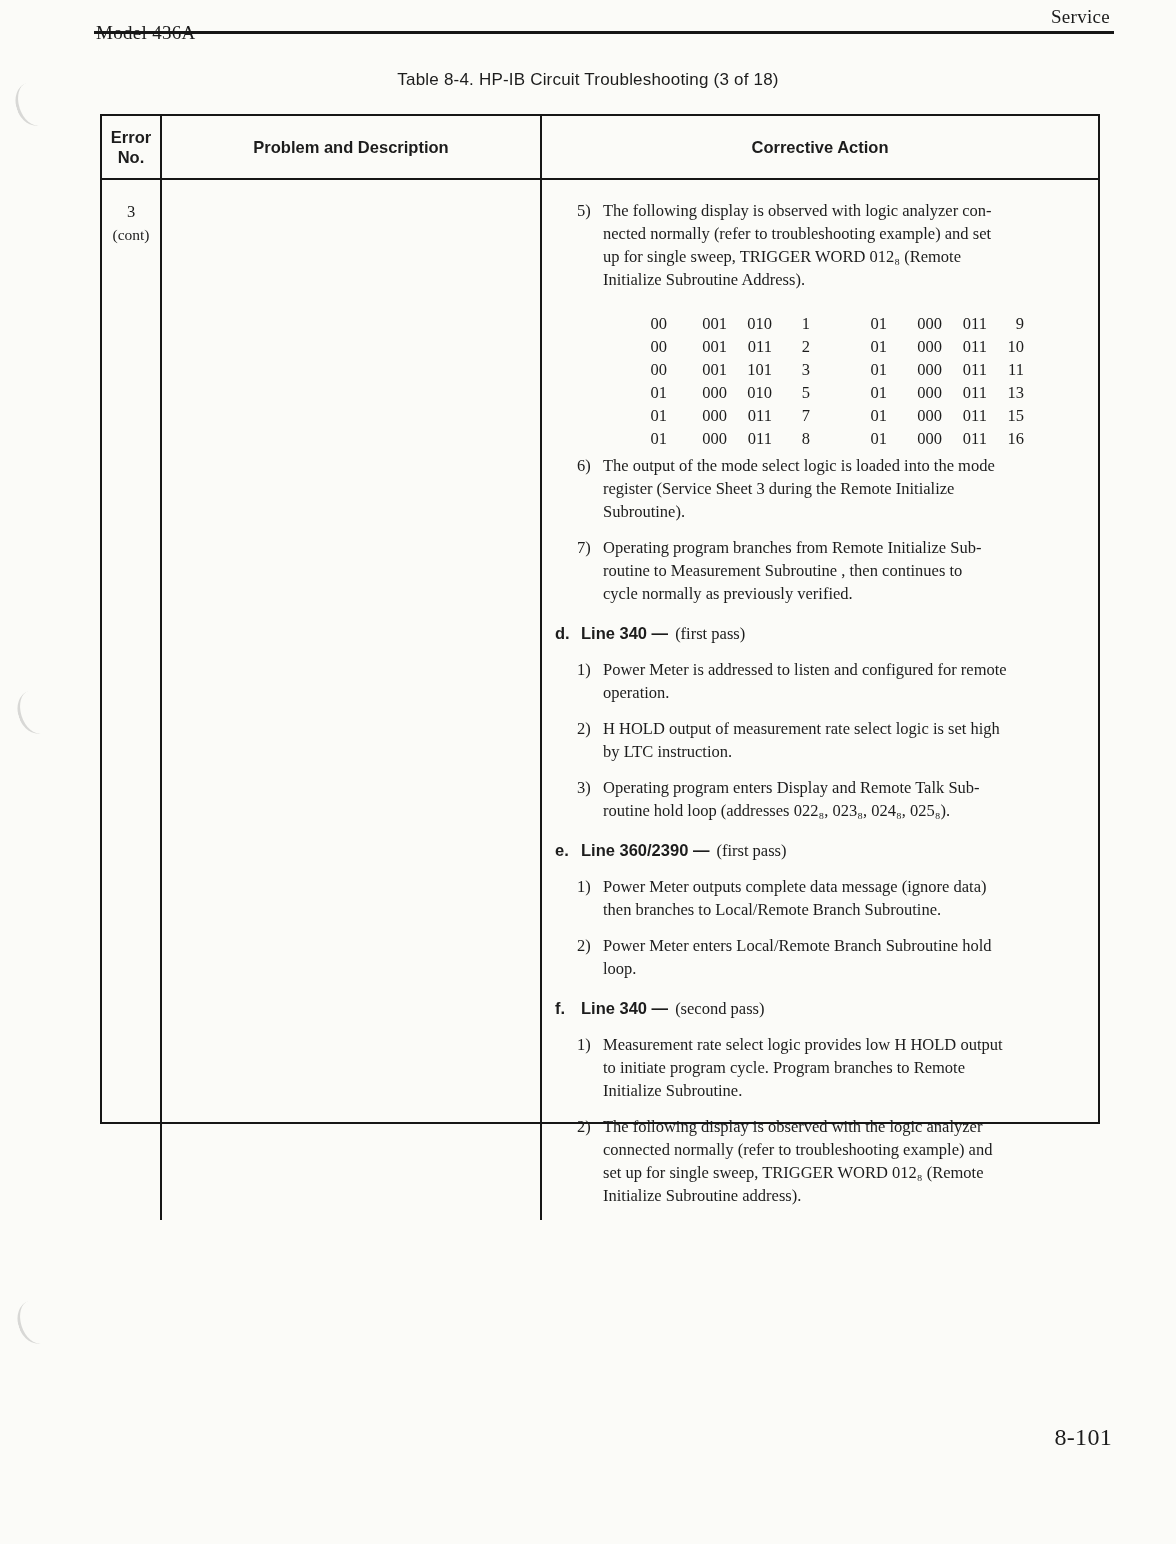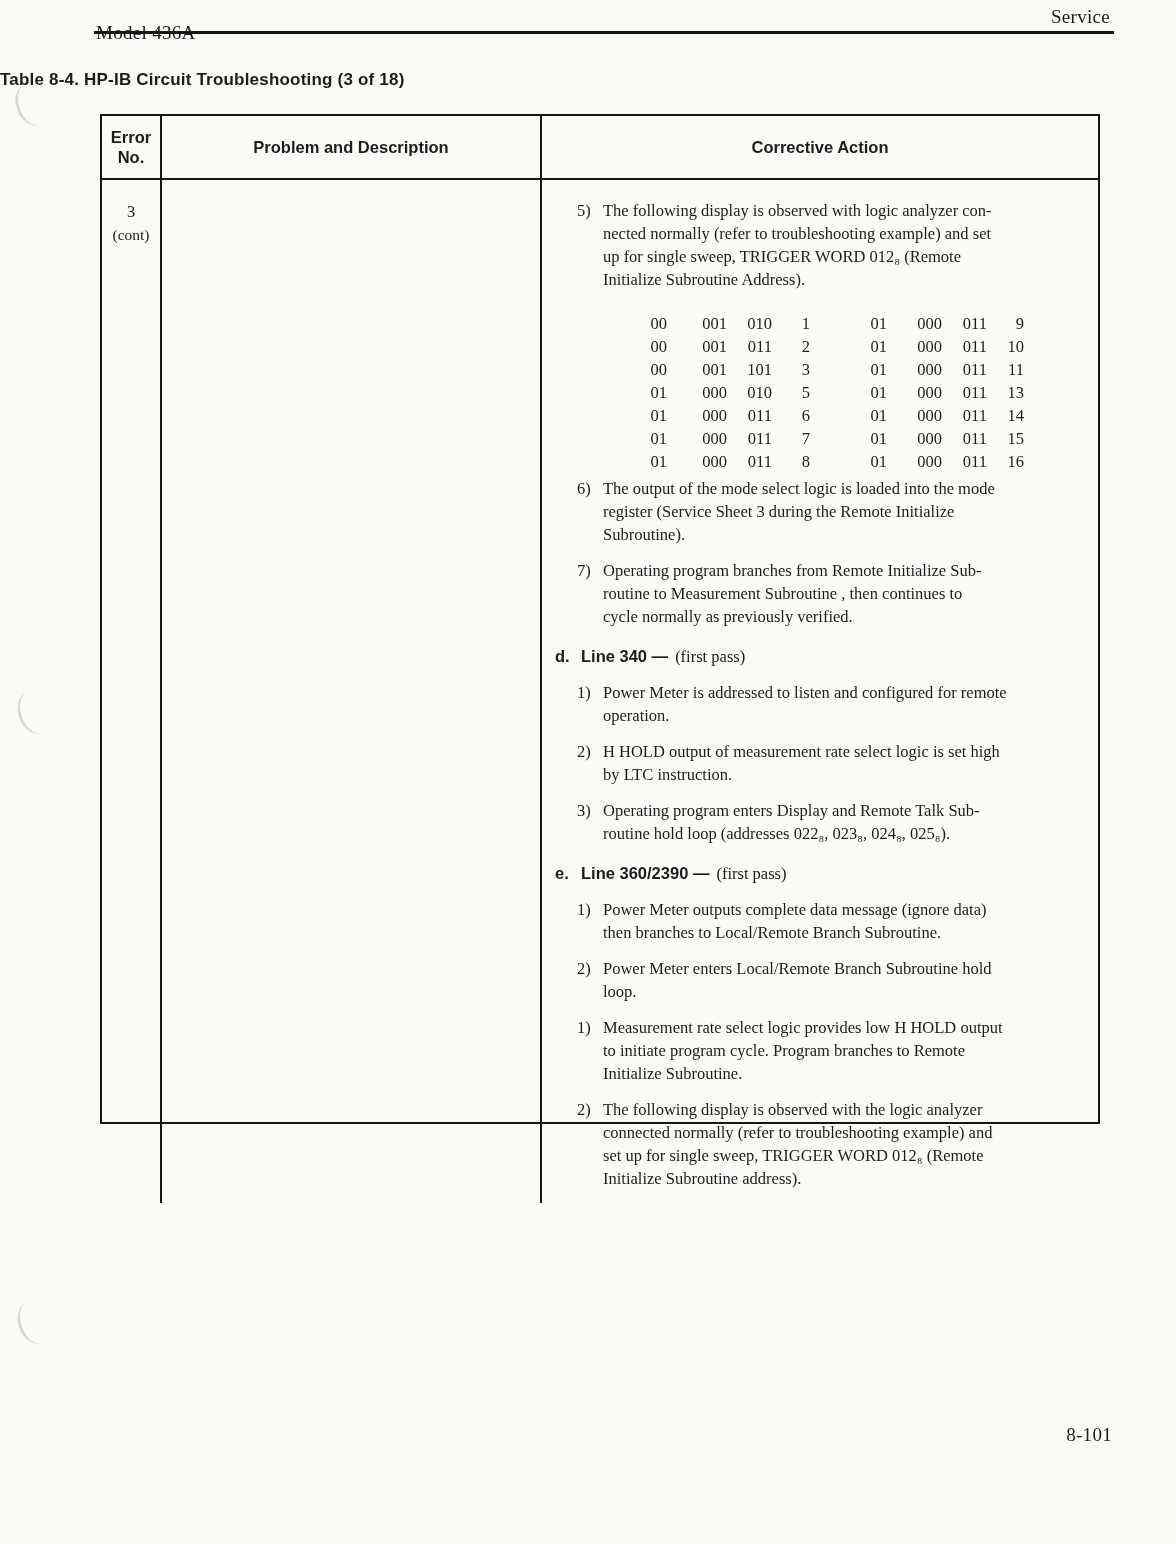--- a/index.html
+++ b/index.html
@@ -18,22 +18,23 @@
   .hdr-right {
     position:absolute; right:66px; top:6px;
     font-size:19px; letter-spacing:0.3px;
   }
   .hdr-rule {
     position:absolute; left:94px; right:62px; top:31px;
     height:2.5px; background:#161616;
   }
   .doc-title {
     position:absolute; left:0; top:70px; width:100%;
+    text-align:center;
     font-family:"Liberation Sans", sans-serif;
-    font-weight:bold; font-size:17px; letter-spacing:0.2px;
+    font-weight:normal; font-size:17px; letter-spacing:0.2px;
   }
   .ttable {
     position:absolute; left:100px; top:114px;
     width:1000px; height:1010px;
     border:2.5px solid #161616;
     display:grid;
     grid-template-columns:60px 380px 1fr;
     grid-template-rows:64px 1fr;
   }
   .hcell {
@@ -59,21 +60,21 @@
   .letter { display:inline-block; width:26px;
     font-family:"Liberation Sans", sans-serif; font-weight:bold; }
   .bold-label { font-family:"Liberation Sans", sans-serif; font-weight:bold; }
   .rest { margin-left:7px; }
   .bin-table { margin:21px 0 4px 92px; line-height:23px;text-decoration:underline; }
   .bin-cell { display:inline-block; text-align:right; }
   .bc0{width:20px} .bc1{width:60px} .bc2{width:45px} .bc3{width:38px}
   .bc4{width:77px} .bc5{width:55px} .bc6{width:45px} .bc7{width:37px}
   .page-num {
     position:absolute; right:64px; top:1424px;
-    font-size:19px; letter-spacing:0.3px;
+    font-size:24px; letter-spacing:0.3px;
   }
   .smudge {
     position:absolute; width:34px; height:44px;
     border:none; border-left:3px solid rgba(60,60,60,0.18);
     border-radius:50%; transform:rotate(-18deg);
   }
   .sm1 { left:16px; top:82px; }
   .sm2 { left:18px; top:690px; }
   .sm3 { left:18px; top:1300px; }
 </style>
@@ -111,21 +112,20 @@
 nected normally (refer to troubleshooting example) and set
 up for single sweep, TRIGGER WORD 012₈ (Remote
 Initialize Subroutine Address).</span>
     </div>
 
     <div class="bin-table">
         <div class="bin-row"><span class="bin-cell bc0">00</span><span class="bin-cell bc1">001</span><span class="bin-cell bc2">010</span><span class="bin-cell bc3">1</span><span class="bin-cell bc4">01</span><span class="bin-cell bc5">000</span><span class="bin-cell bc6">011</span><span class="bin-cell bc7">9</span></div>
         <div class="bin-row"><span class="bin-cell bc0">00</span><span class="bin-cell bc1">001</span><span class="bin-cell bc2">011</span><span class="bin-cell bc3">2</span><span class="bin-cell bc4">01</span><span class="bin-cell bc5">000</span><span class="bin-cell bc6">011</span><span class="bin-cell bc7">10</span></div>
         <div class="bin-row"><span class="bin-cell bc0">00</span><span class="bin-cell bc1">001</span><span class="bin-cell bc2">101</span><span class="bin-cell bc3">3</span><span class="bin-cell bc4">01</span><span class="bin-cell bc5">000</span><span class="bin-cell bc6">011</span><span class="bin-cell bc7">11</span></div>
         <div class="bin-row"><span class="bin-cell bc0">01</span><span class="bin-cell bc1">000</span><span class="bin-cell bc2">010</span><span class="bin-cell bc3">5</span><span class="bin-cell bc4">01</span><span class="bin-cell bc5">000</span><span class="bin-cell bc6">011</span><span class="bin-cell bc7">13</span></div>
-        <div class="bin-row"><span class="bin-cell bc0">01</span><span class="bin-cell bc1">000</span><span class="bin-cell bc2">011</span><span class="bin-cell bc3">6</span><span class="bin-cell bc4">01</span><span class="bin-cell bc5">000</span><span class="bin-cell bc6">011</span><span class="bin-cell bc7">14</span></div>
         <div class="bin-row"><span class="bin-cell bc0">01</span><span class="bin-cell bc1">000</span><span class="bin-cell bc2">011</span><span class="bin-cell bc3">7</span><span class="bin-cell bc4">01</span><span class="bin-cell bc5">000</span><span class="bin-cell bc6">011</span><span class="bin-cell bc7">15</span></div>
         <div class="bin-row"><span class="bin-cell bc0">01</span><span class="bin-cell bc1">000</span><span class="bin-cell bc2">011</span><span class="bin-cell bc3">8</span><span class="bin-cell bc4">01</span><span class="bin-cell bc5">000</span><span class="bin-cell bc6">011</span><span class="bin-cell bc7">16</span></div>
       </div>
 
     <div class="num-item">
       <span class="num">6)</span>
       <span class="txt">The output of the mode select logic is loaded into the mode
 register (Service Sheet 3 during the Remote Initialize
 Subroutine).</span>
     </div>
@@ -169,20 +169,23 @@
       <span class="txt">Power Meter outputs complete data message  (ignore data)
 then branches to Local/Remote Branch Subroutine.</span>
     </div>
 
     <div class="num-item">
       <span class="num">2)</span>
       <span class="txt">Power Meter enters Local/Remote Branch Subroutine hold
 loop.</span>
     </div>
 
+    <div class="letter-item">
+      <span class="letter">f.</span><span class="bold-label">Line 340 —</span><span class="rest">(second pass)</span>
+    </div>
 
     <div class="num-item">
       <span class="num">1)</span>
       <span class="txt">Measurement rate select logic provides low H HOLD output
 to initiate program cycle.  Program branches to Remote
 Initialize Subroutine.</span>
     </div>
 
     <div class="num-item">
       <span class="num">2)</span>

